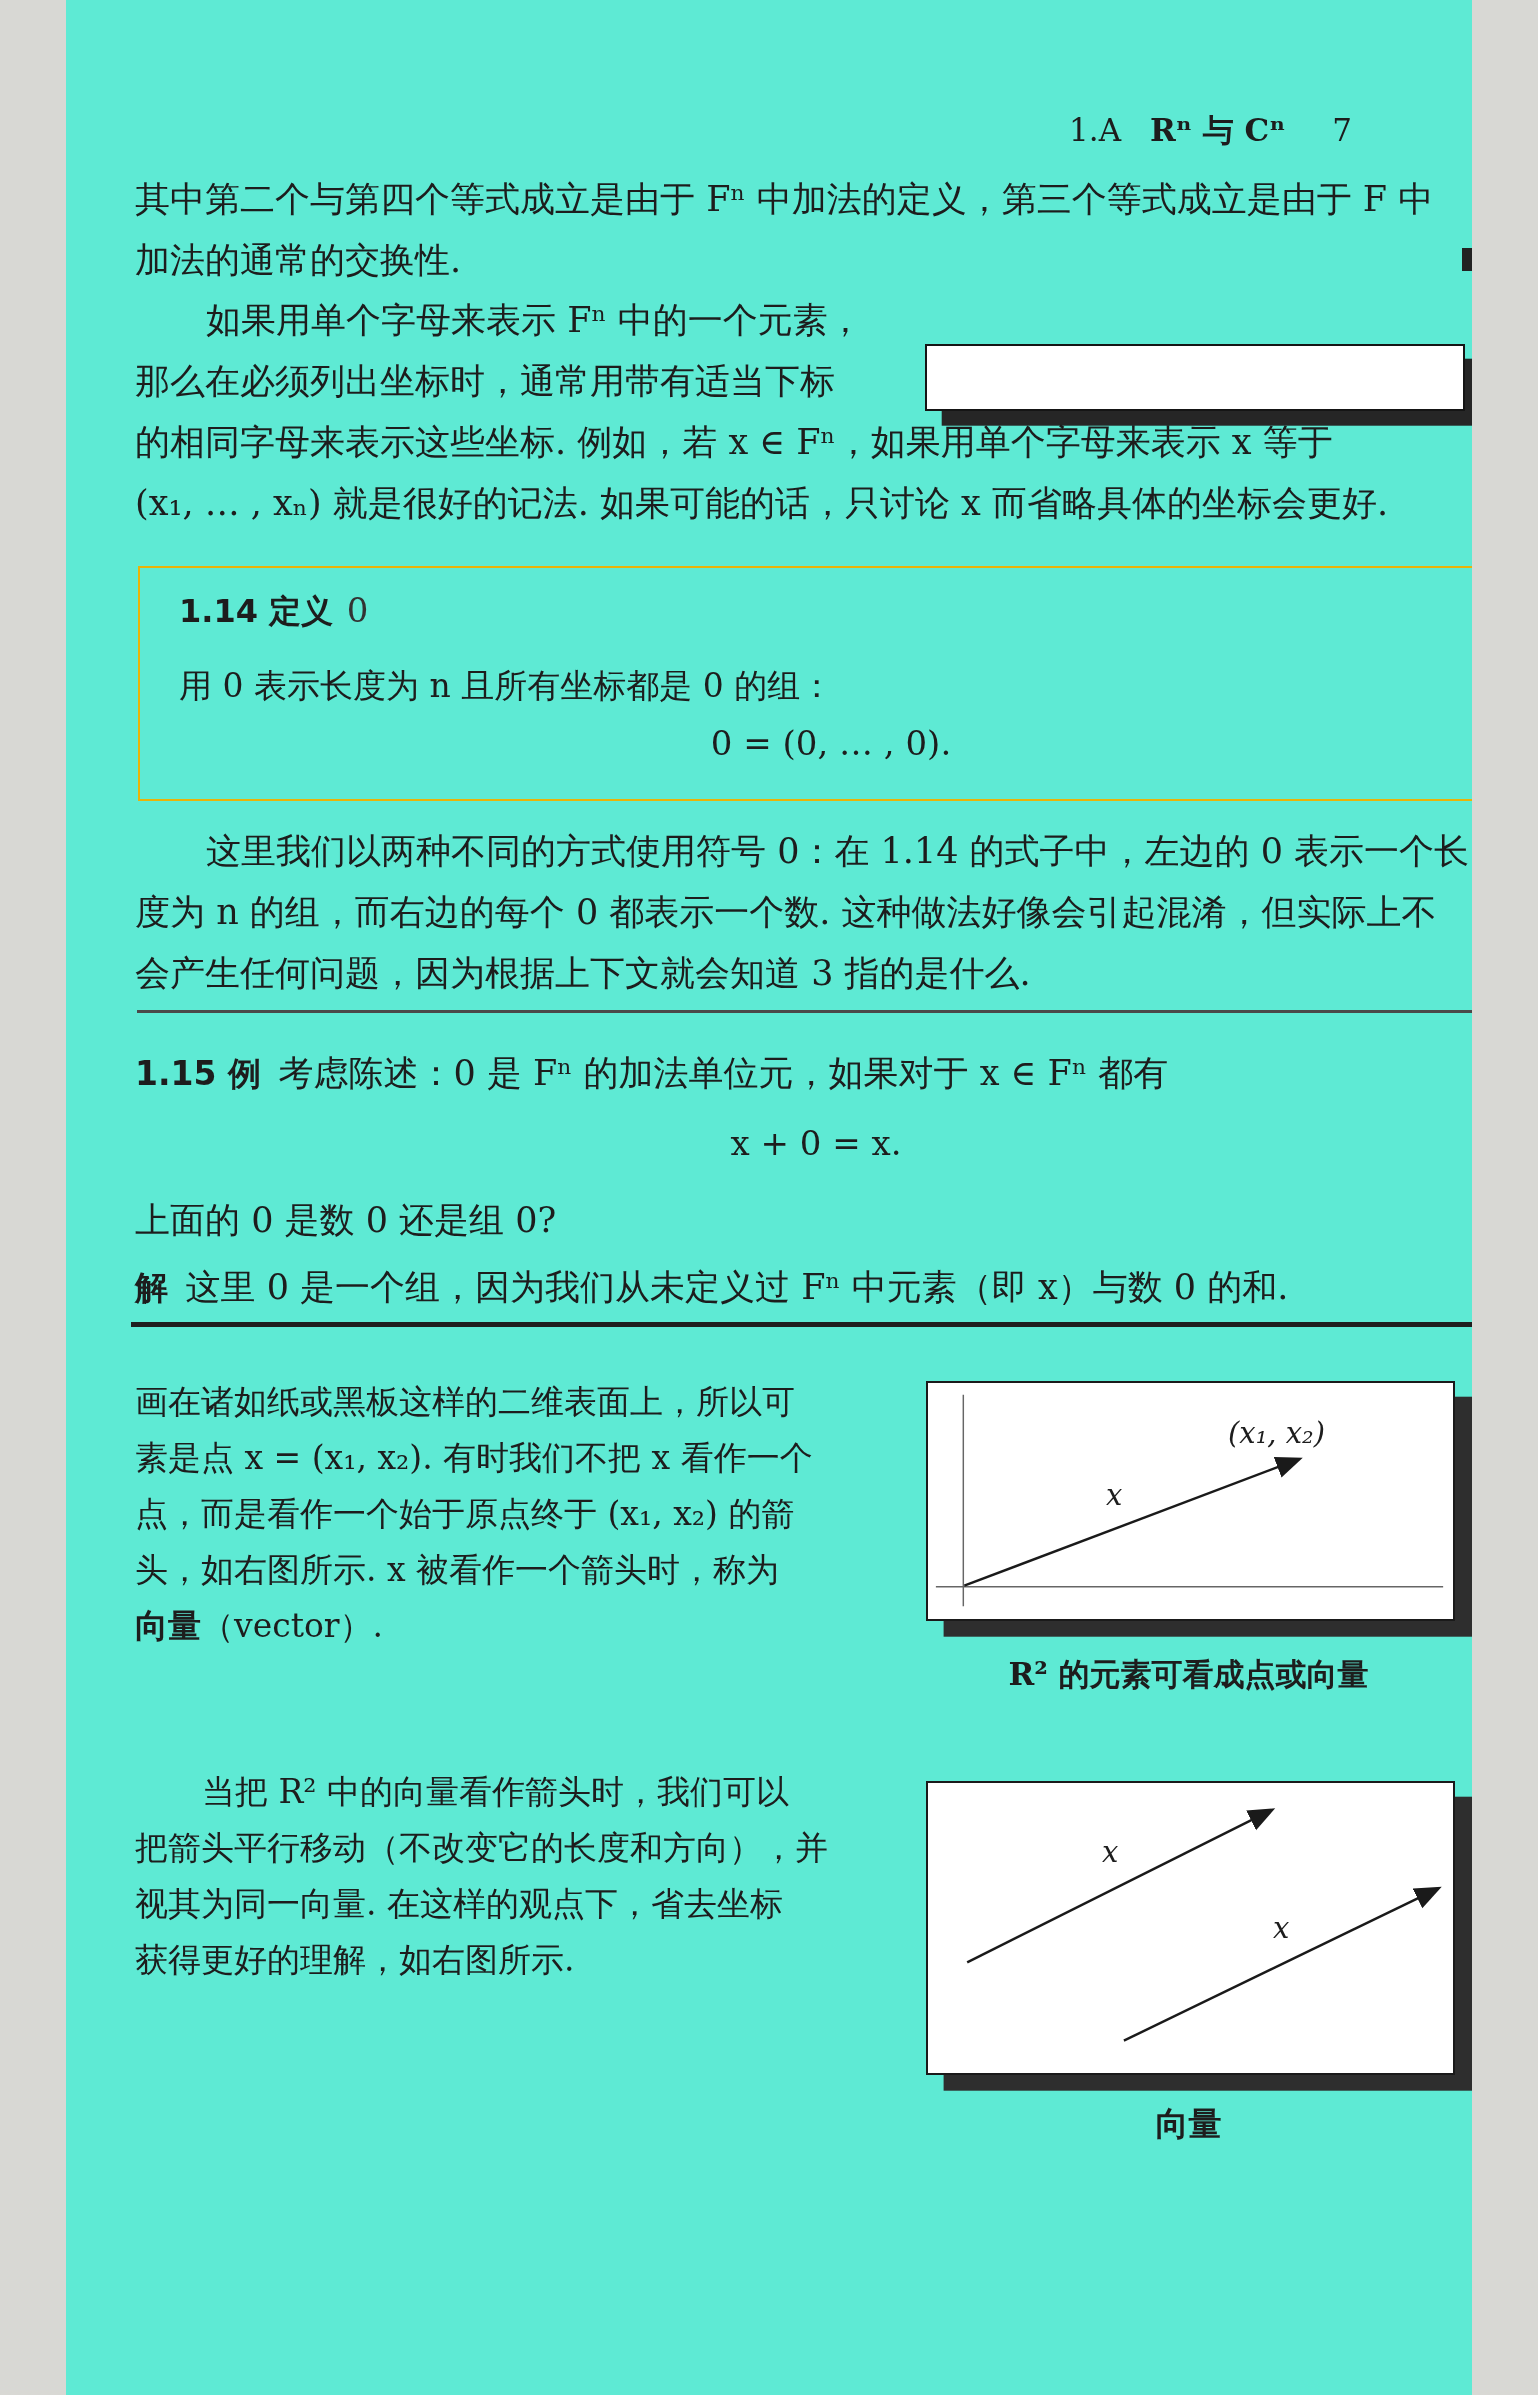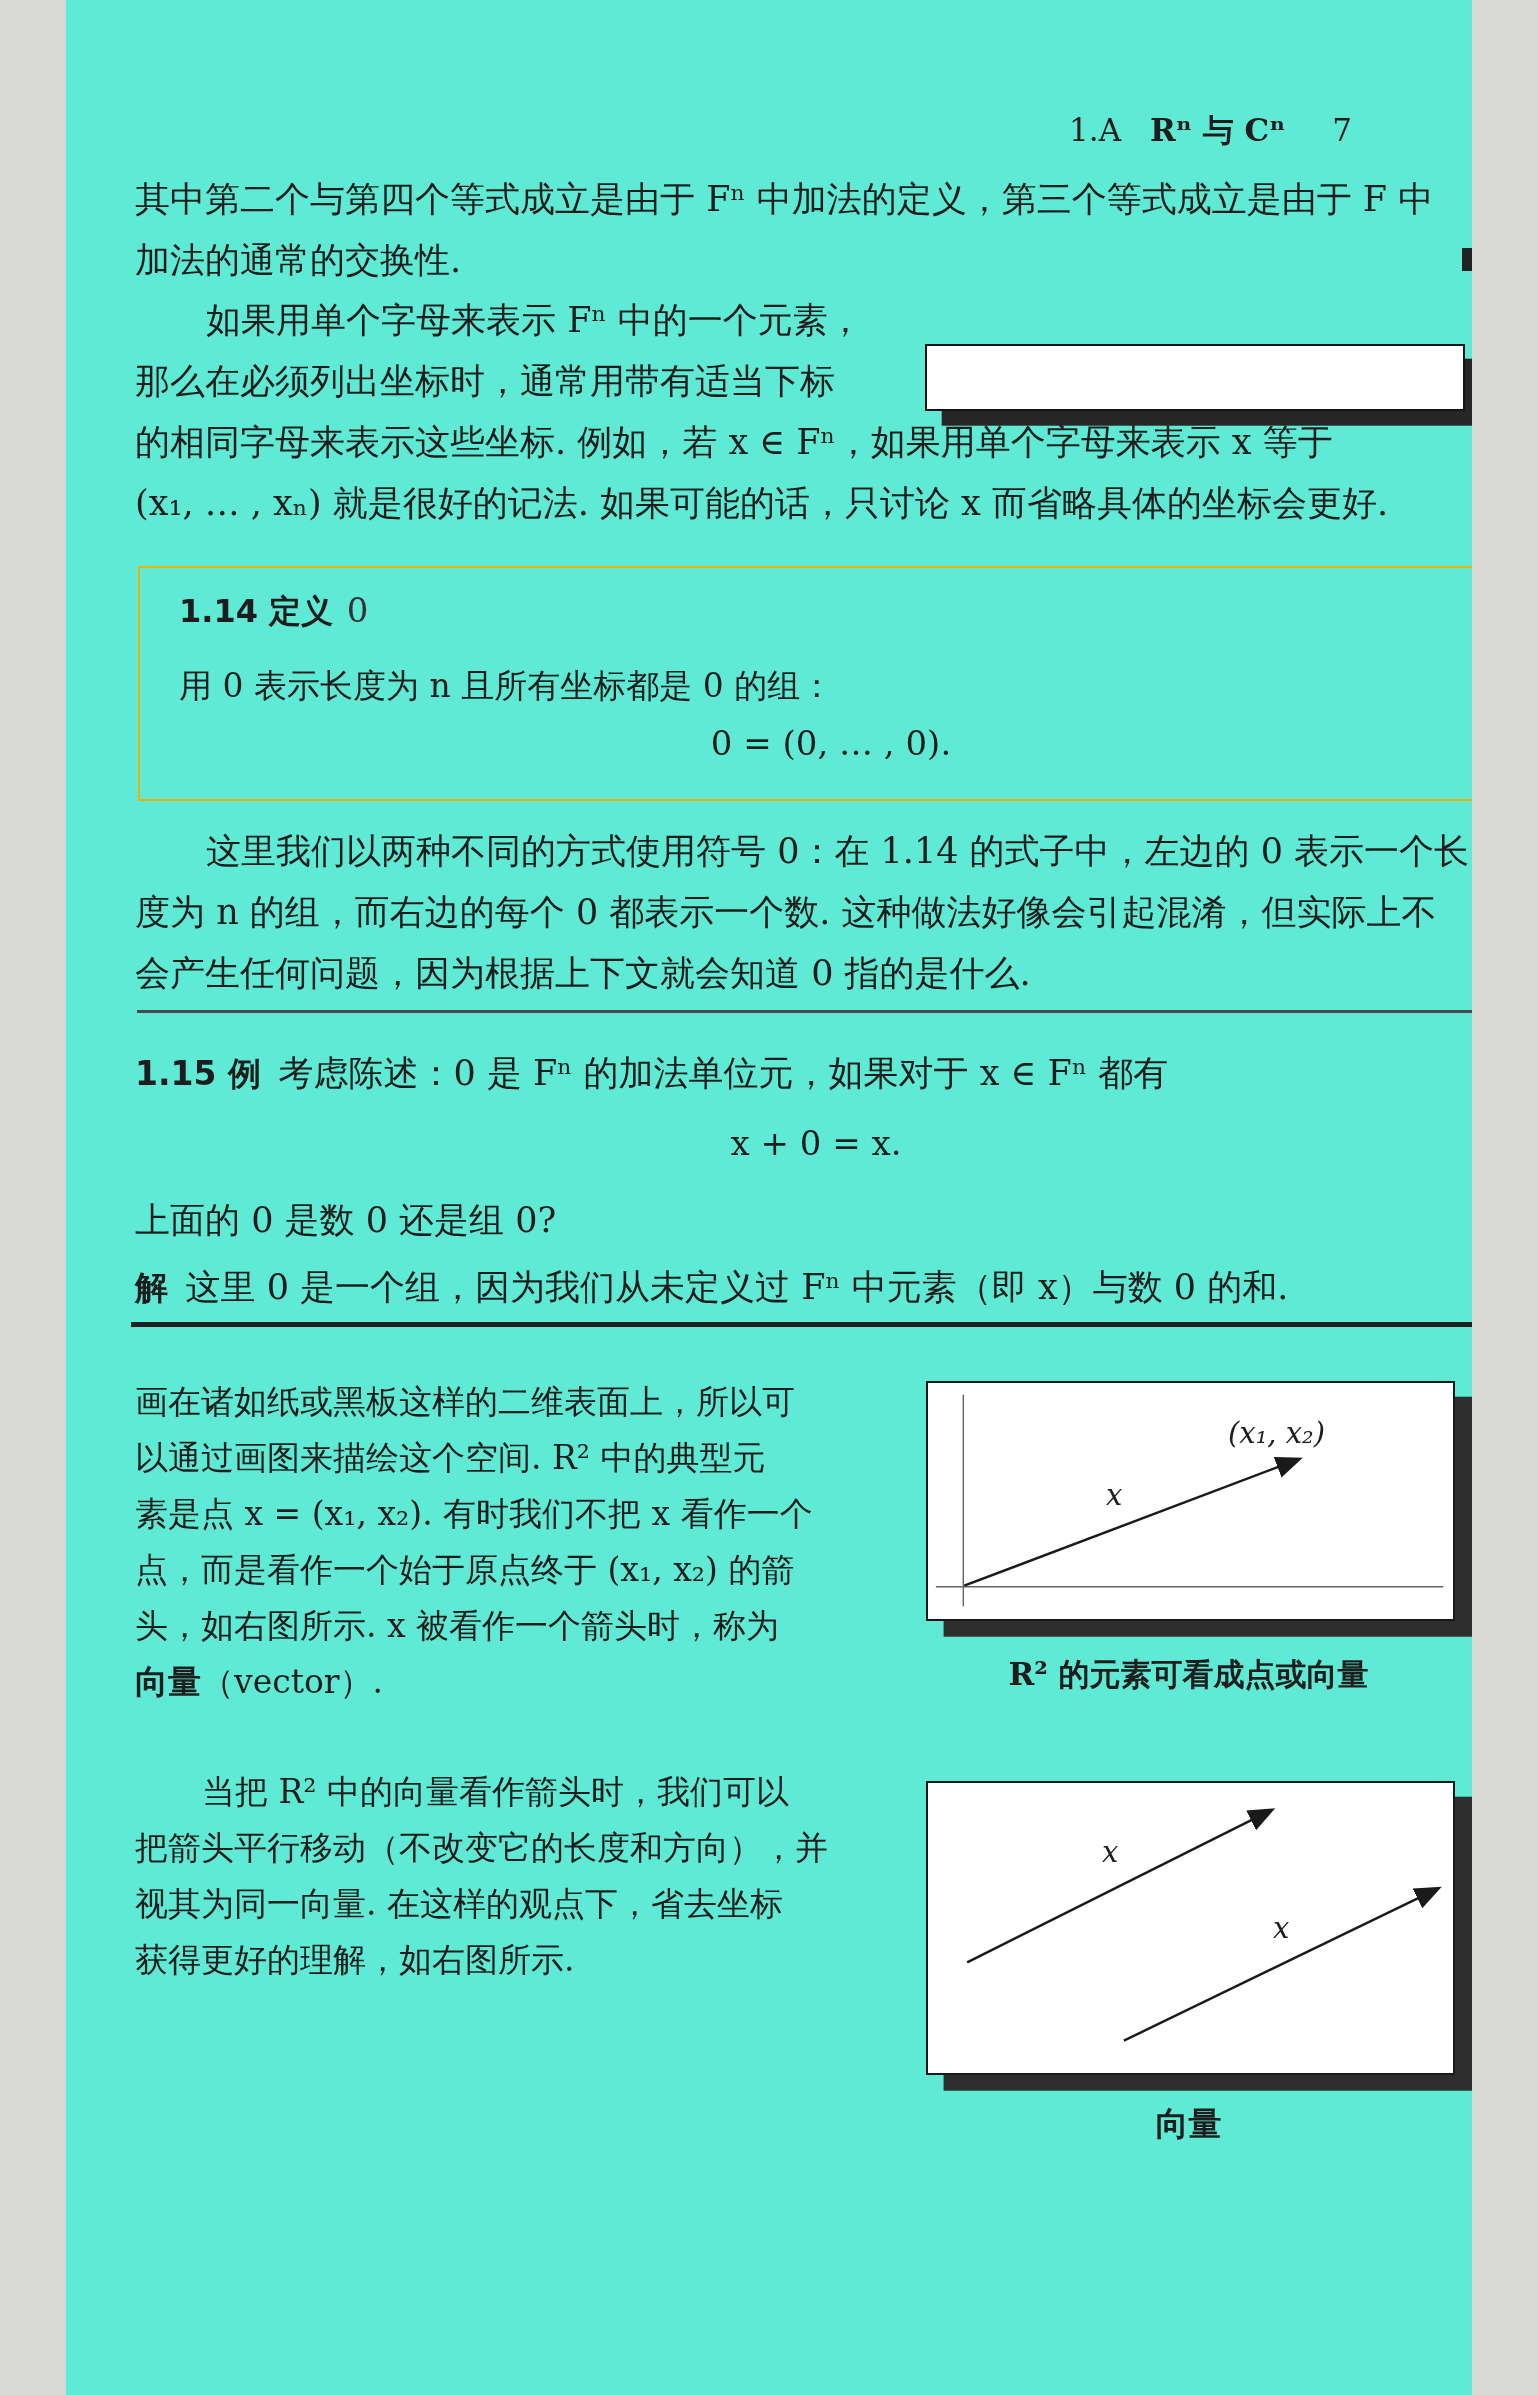--- a/index.html
+++ b/index.html
@@ -120,39 +120,38 @@
     <div class="def-title">
       <span class="def-label">1.14 定义</span><span class="def-term">0</span>
     </div>
     <div class="def-body">用 0 表示长度为 n 且所有坐标都是 0 的组：</div>
     <div class="def-formula">0 = (0, … , 0).</div>
   </div>
 
   <div class="abs para" style="top:821px;">
     <div class="line indent">这里我们以两种不同的方式使用符号 0：在 1.14 的式子中，左边的 0 表示一个长</div>
     <div class="line">度为 n 的组，而右边的每个 0 都表示一个数. 这种做法好像会引起混淆，但实际上不</div>
-    <div class="line">会产生任何问题，因为根据上下文就会知道 0 指的是什么.</div>
+    <div class="line">会产生任何问题，因为根据上下文就会知道 3 指的是什么.</div>
   </div>
 
   <div class="abs rule-thin"></div>
 
   <div class="abs ex-heading line">
     <span class="bold-hei">1.15 例</span><span class="ex-intro">考虑陈述：0 是 Fⁿ 的加法单位元，如果对于 x ∈ Fⁿ 都有</span>
   </div>
   <div class="abs ex-formula">x + 0 = x.</div>
   <div class="abs ex-question line">上面的 0 是数 0 还是组 0?</div>
   <div class="abs ex-solution line">
     <span class="bold-hei">解</span><span class="sol-text">这里 0 是一个组，因为我们从未定义过 Fⁿ 中元素（即 x）与数 0 的和.</span>
   </div>
 
   <div class="abs rule-thick"></div>
 
   <div class="abs leftcol p4">
     <div class="line2">画在诸如纸或黑板这样的二维表面上，所以可</div>
-    <div class="line2">以通过画图来描绘这个空间. R² 中的典型元</div>
     <div class="line2">素是点 x = (x₁, x₂). 有时我们不把 x 看作一个</div>
     <div class="line2">点，而是看作一个始于原点终于 (x₁, x₂) 的箭</div>
     <div class="line2">头，如右图所示. x 被看作一个箭头时，称为</div>
     <div class="line2">
       <span class="term-bold">向量</span><span>（vector）.</span>
     </div>
   </div>
 
   <div class="abs leftcol p5">
     <div class="line2 indent2">当把 R² 中的向量看作箭头时，我们可以</div>

